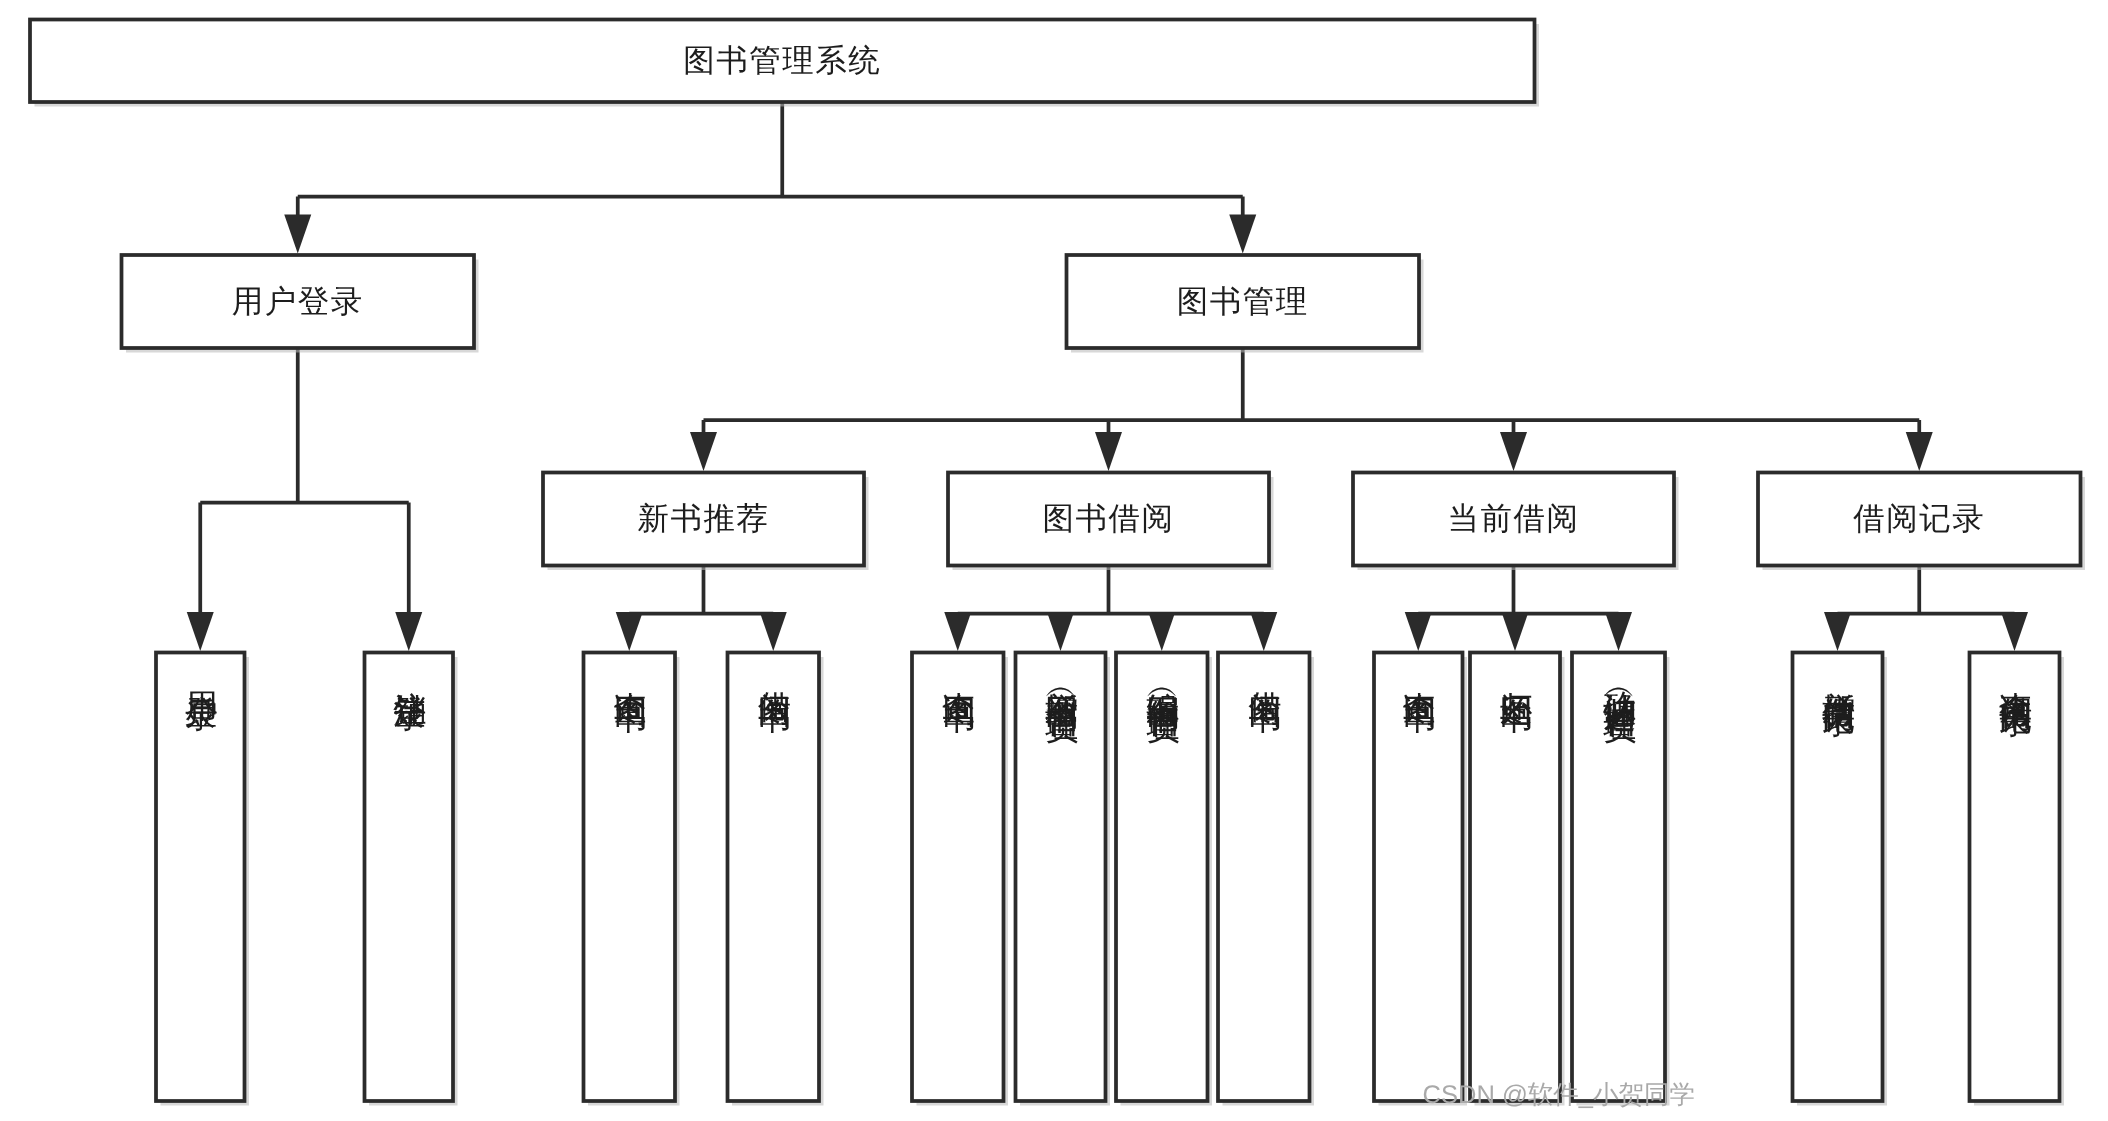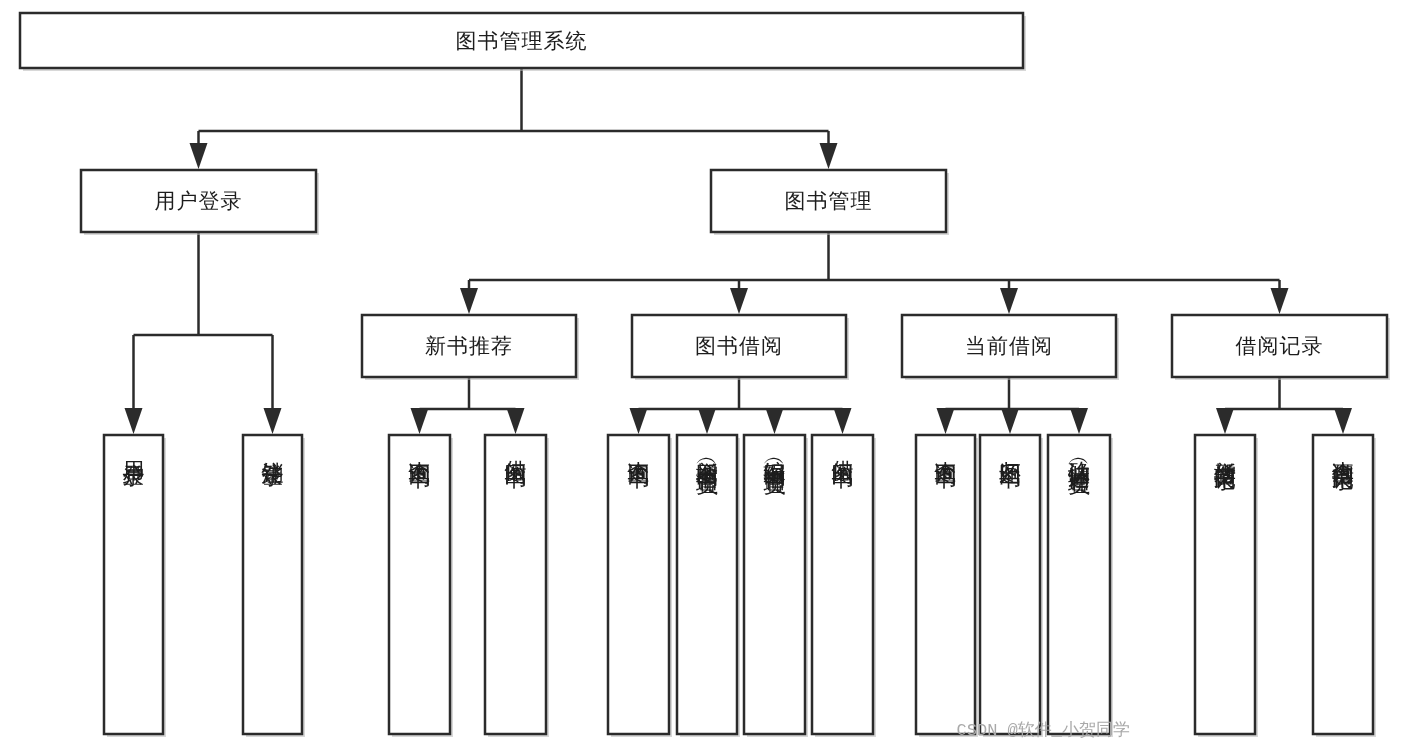--- a/index.html
+++ b/index.html
@@ -70,21 +70,21 @@
     font-size: 22px;
     line-height: 1.08;
     color: #1d1d1d;
     letter-spacing: 2px;
     white-space: nowrap;
   }
   .watermark {
     position: absolute;
     right: 12px;
     bottom: 6px;
-    font-family: Liberation Mono, monospace;
+    font-family: Liberation Sans, sans-serif;
     font-size: 17px;
     color: #a9a9a9;
     white-space: nowrap;
     user-select: none;
   }
 </style>
 </head>
 <body>
 
 <div id="diagram-root">

